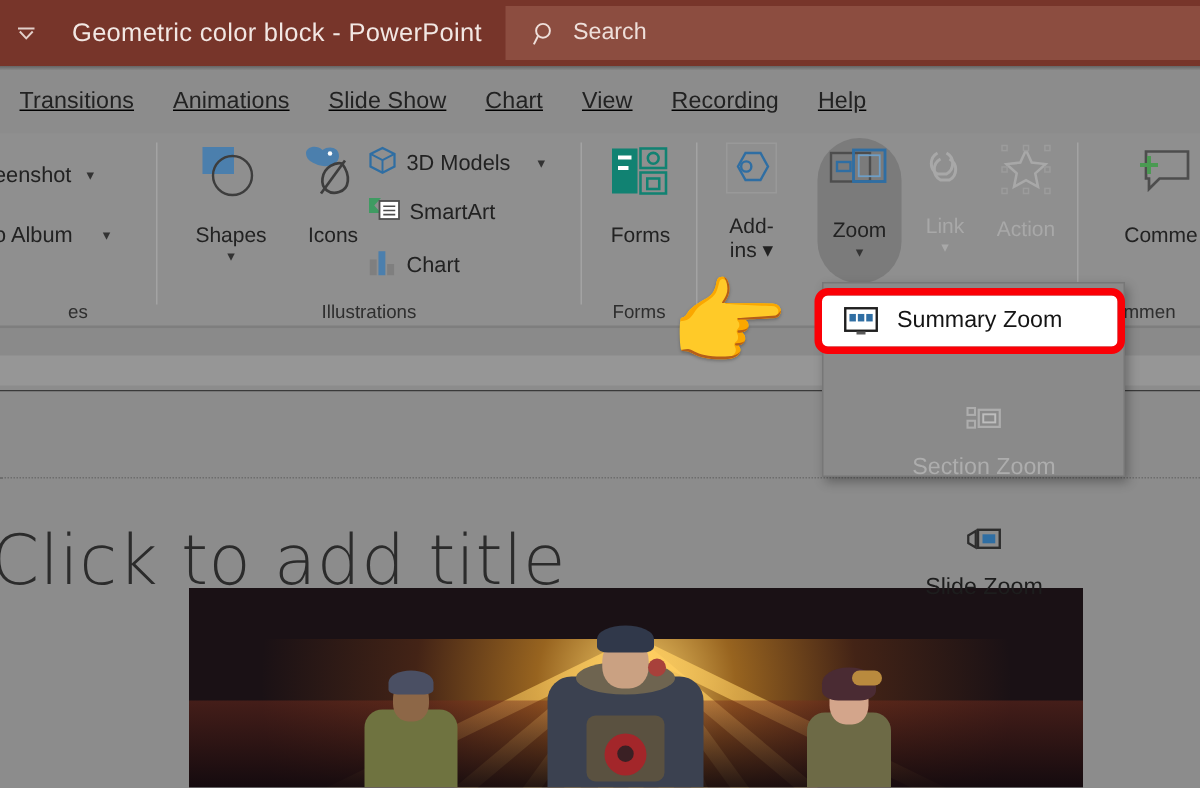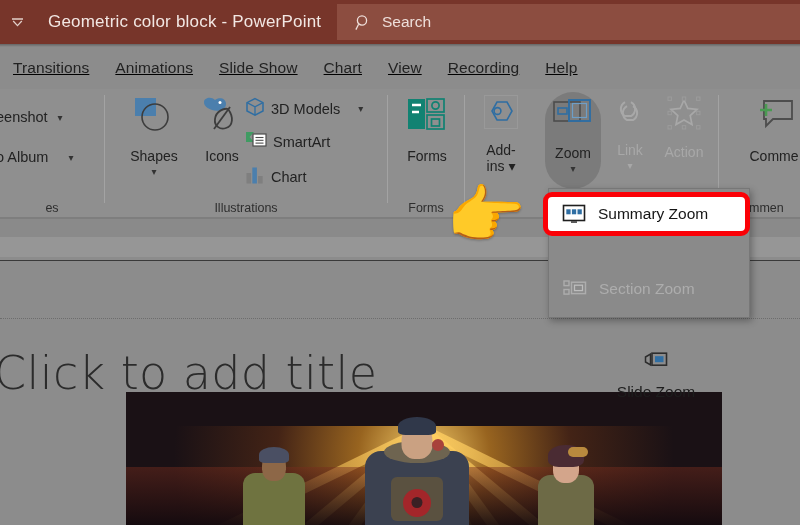--- a/index.html
+++ b/index.html
@@ -143,21 +143,21 @@
   .menu {
     position: absolute; left: 548px; top: 188px; width: 202px; height: 130px;
     background: #8a8a8a; border: 1px solid #777;
     box-shadow: 2px 3px 7px rgba(0,0,0,.30);
   }
   .menu-item {
     position: relative; height: 40px; display: flex; align-items: center;
     gap: 12px; padding-left: 14px; font-size: 15.5px; color: #1d1d1d;
   }
   .menu-item .mi-ic { width: 24px; height: 22px; flex: 0 0 auto; display:flex; align-items:center; justify-content:center;}
-  .menu-item.disabled { color: #adadad; }
+  .menu-item.disabled { color: #adadad; flex-direction: column; }
 
   .red-ring {
     position: absolute; left: 543px; top: 192px;
     width: 207px; height: 44px;
     border: 5px solid #fb0006; border-radius: 9px;
     pointer-events: none;
   }
   .highlight-card {
     position: absolute; left: 548px; top: 197px;
     width: 197px; height: 34px; background: #fff;

